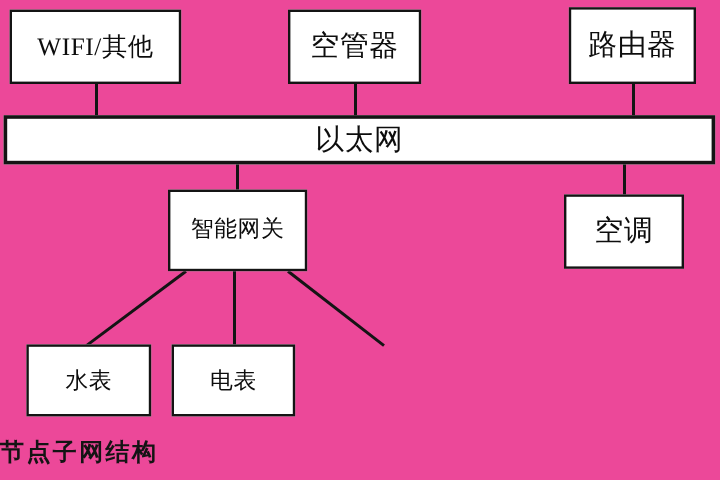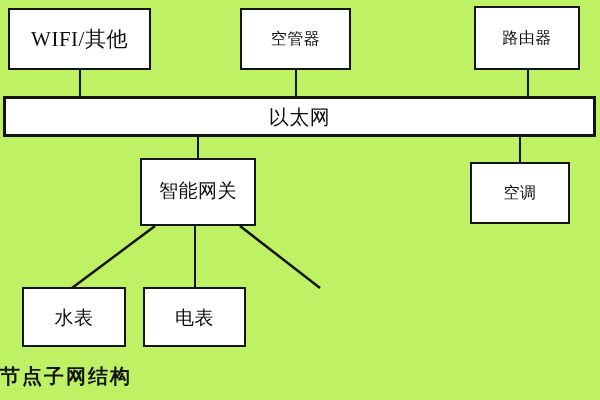--- a/index.html
+++ b/index.html
@@ -4,21 +4,21 @@
 <style>
   html, body {
     margin: 0;
     padding: 0;
     background: #ffffff;
   }
   #canvas {
     position: relative;
     width: 600px;
     height: 400px;
-    background: #bef264;
+    background: #ec4899;
     overflow: hidden;
     font-family: "Liberation Serif", "DejaVu Serif", serif;
   }
   #edges {
     position: absolute;
     left: 0;
     top: 0;
     width: 600px;
     height: 400px;
     pointer-events: none;
@@ -29,42 +29,42 @@
     background: #ffffff;
     border: 2px solid #141414;
     display: flex;
     align-items: center;
     justify-content: center;
     color: #0d0d0d;
     z-index: 2;
   }
   .node-label {
     font-family: "Liberation Serif", "DejaVu Serif", serif;
-    font-size: 16px;
+    font-size: 24px;
     line-height: 1;
     letter-spacing: 0.5px;
     white-space: nowrap;
   }
   
   #node-wifi      { left: 8px;   top: 8px;   width: 143px; height: 62px; }
   #node-hvac-ctrl { left: 240px; top: 8px;   width: 111px; height: 62px; }
   #node-router    { left: 474px; top: 6px;   width: 106px; height: 64px; }
   
   #node-ethernet  { left: 3px;   top: 96px;  width: 593px; height: 41px;
                     border-width: 3px; }
   
   #node-gateway   { left: 140px; top: 158px; width: 116px; height: 68px; }
   #node-ac        { left: 470px; top: 162px; width: 100px; height: 62px; }
   
   #node-water     { left: 22px;  top: 287px; width: 104px; height: 60px; }
   #node-electric  { left: 143px; top: 287px; width: 103px; height: 60px; }
   #node-gas       { left: 260px; top: 287px; width: 112px; height: 60px; }
 
   #node-wifi .node-label      { font-size: 21px; }
-  #node-ethernet .node-label  { font-size: 20px; }
+  #node-ethernet .node-label  { font-size: 24px; }
   #node-gateway .node-label   { font-size: 19px; font-family: Liberation Mono, monospace; }
   #node-water .node-label,
   #node-electric .node-label,
   #node-gas .node-label       { font-size: 19px; }
 
   #caption {
     position: absolute;
     left: 0;
     top: 363px;
     width: 516px;

